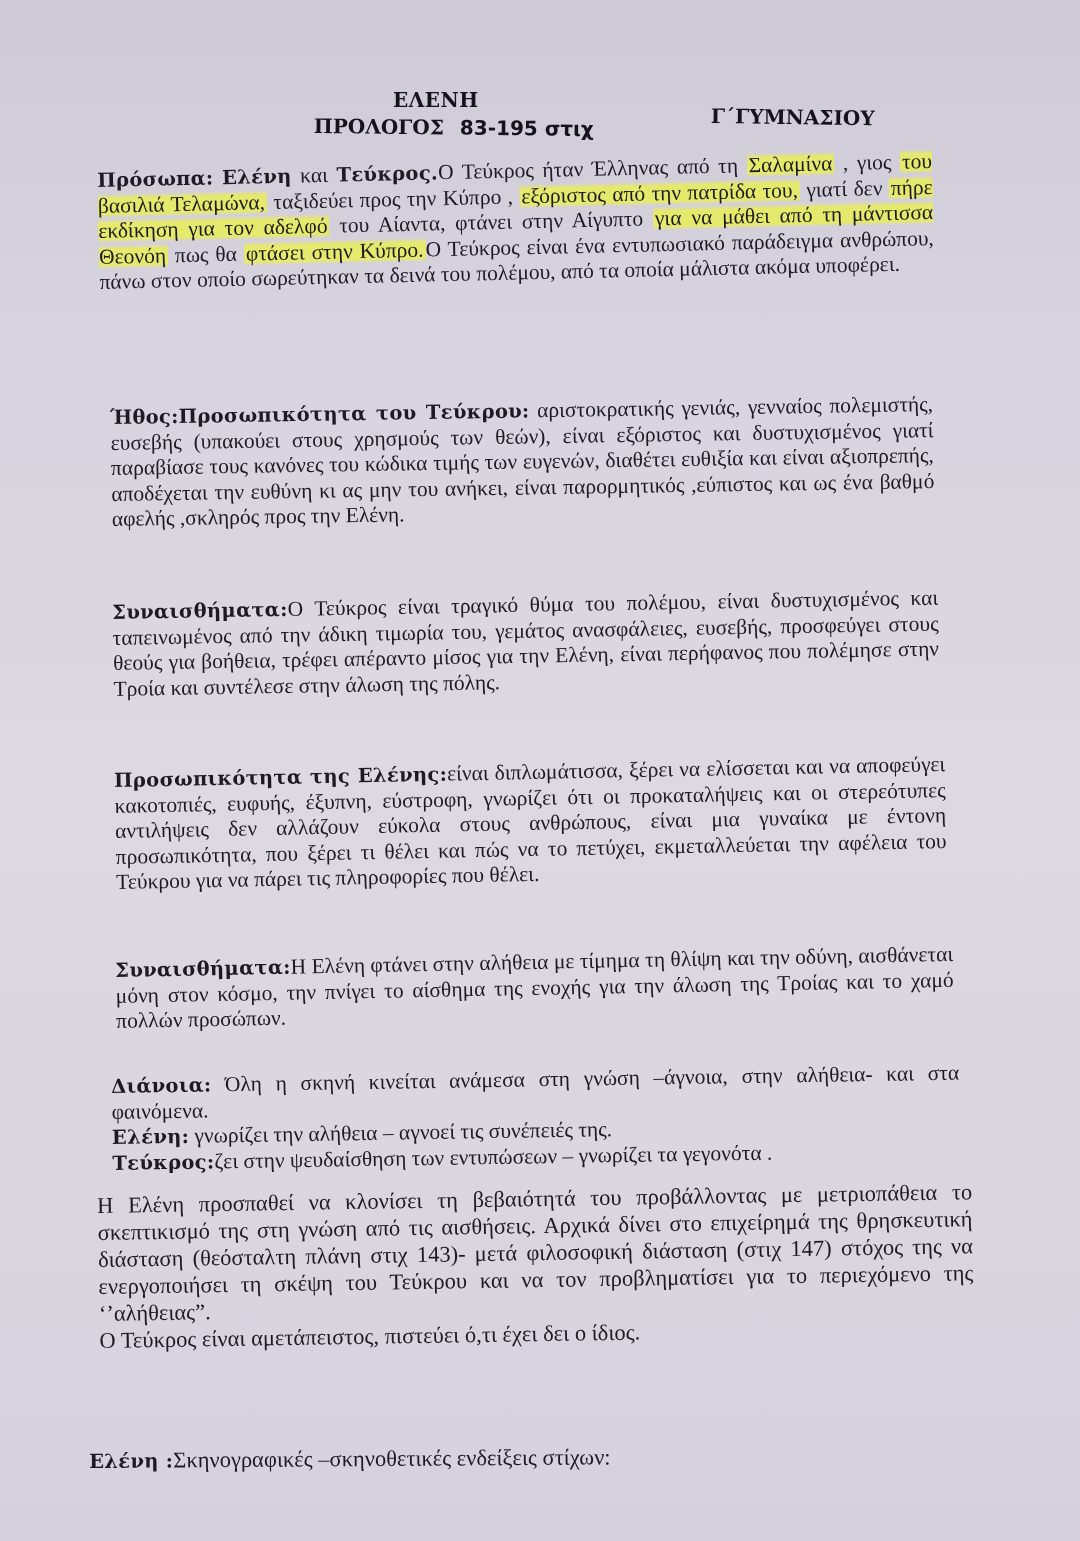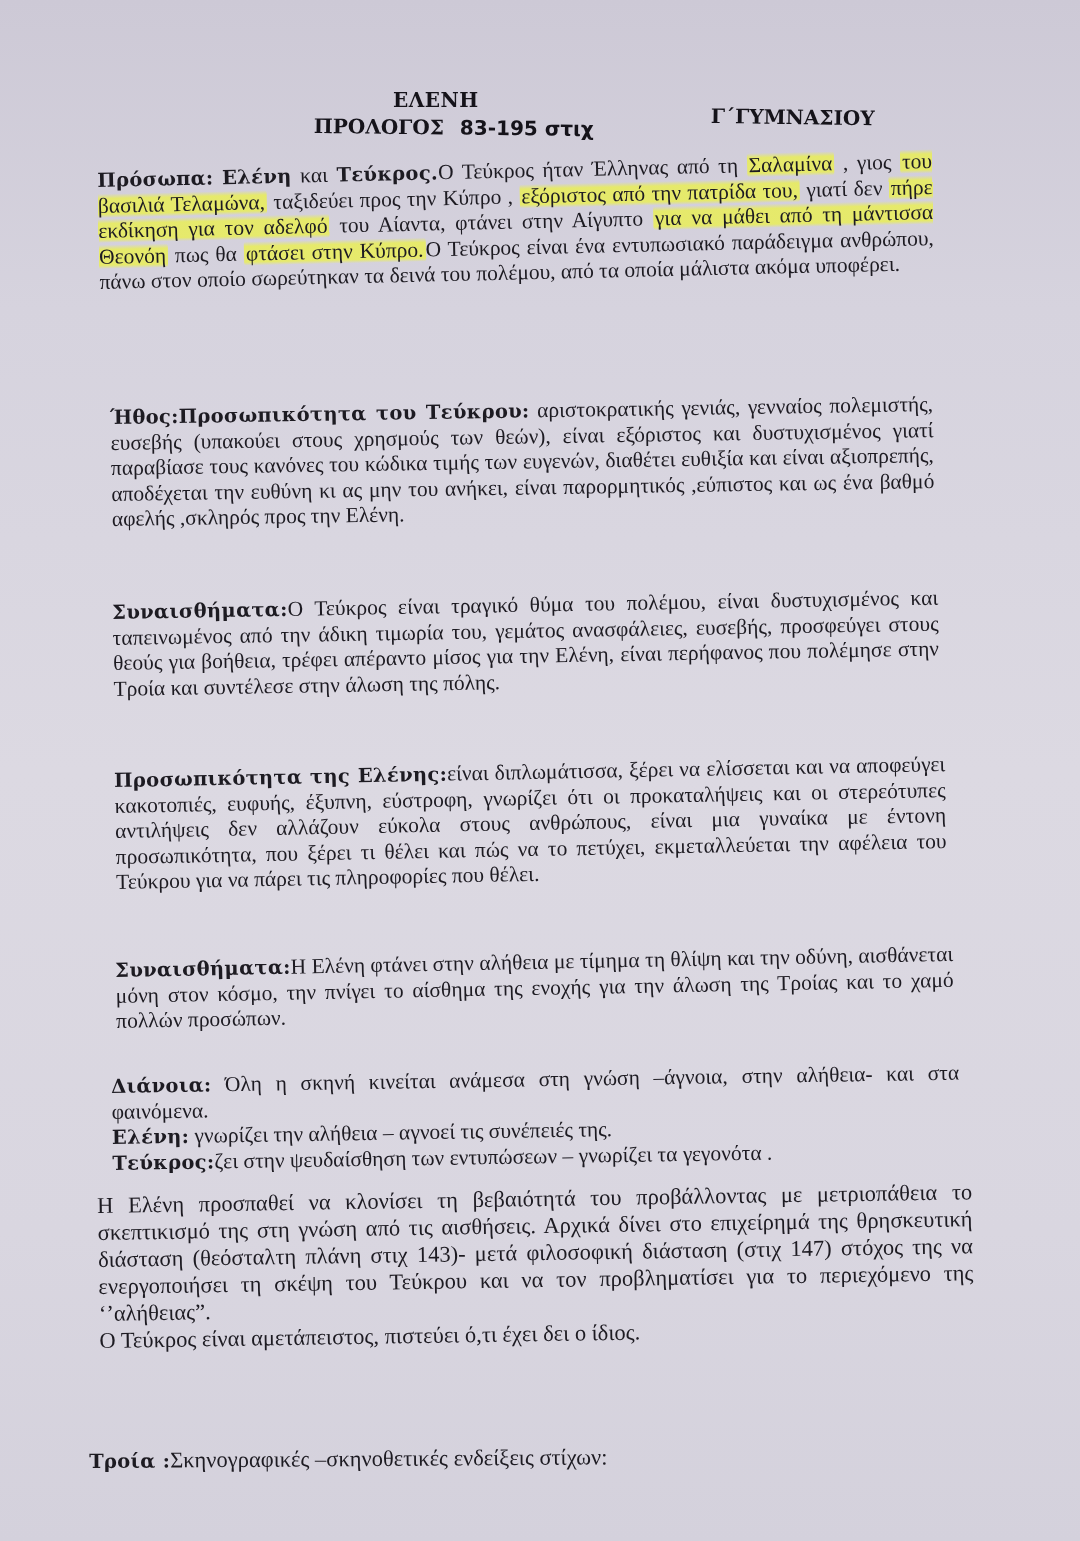--- a/index.html
+++ b/index.html
@@ -93,16 +93,16 @@
     <p><span class="lbl">Ελένη:</span><span> γνωρίζει την αλήθεια – αγνοεί τις συνέπειές της.</span></p>
     <p><span class="lbl">Τεύκρος:</span><span>ζει στην ψευδαίσθηση των εντυπώσεων – γνωρίζει τα γεγονότα .</span></p>
   </div>
 
   <div class="block b7">
     <p>Η Ελένη προσπαθεί να κλονίσει τη βεβαιότητά του προβάλλοντας με μετριοπάθεια το σκεπτικισμό της στη γνώση από τις αισθήσεις. Αρχικά δίνει στο επιχείρημά της θρησκευτική διάσταση (θεόσταλτη πλάνη στιχ 143)- μετά φιλοσοφική διάσταση (στιχ 147) στόχος της να ενεργοποιήσει τη σκέψη του Τεύκρου και να τον προβληματίσει για το περιεχόμενο της ‘’αλήθειας”.</p>
     <p>Ο Τεύκρος είναι αμετάπειστος, πιστεύει ό,τι έχει δει ο ίδιος.</p>
   </div>
 
   <div class="block b8">
-    <p><span class="lbl">Τροία :</span><span>Σκηνογραφικές –σκηνοθετικές ενδείξεις στίχων:</span></p>
+    <p><span class="lbl">Ελένη :</span><span>Σκηνογραφικές –σκηνοθετικές ενδείξεις στίχων:</span></p>
   </div>
 
 </div>
 
 </body></html>

